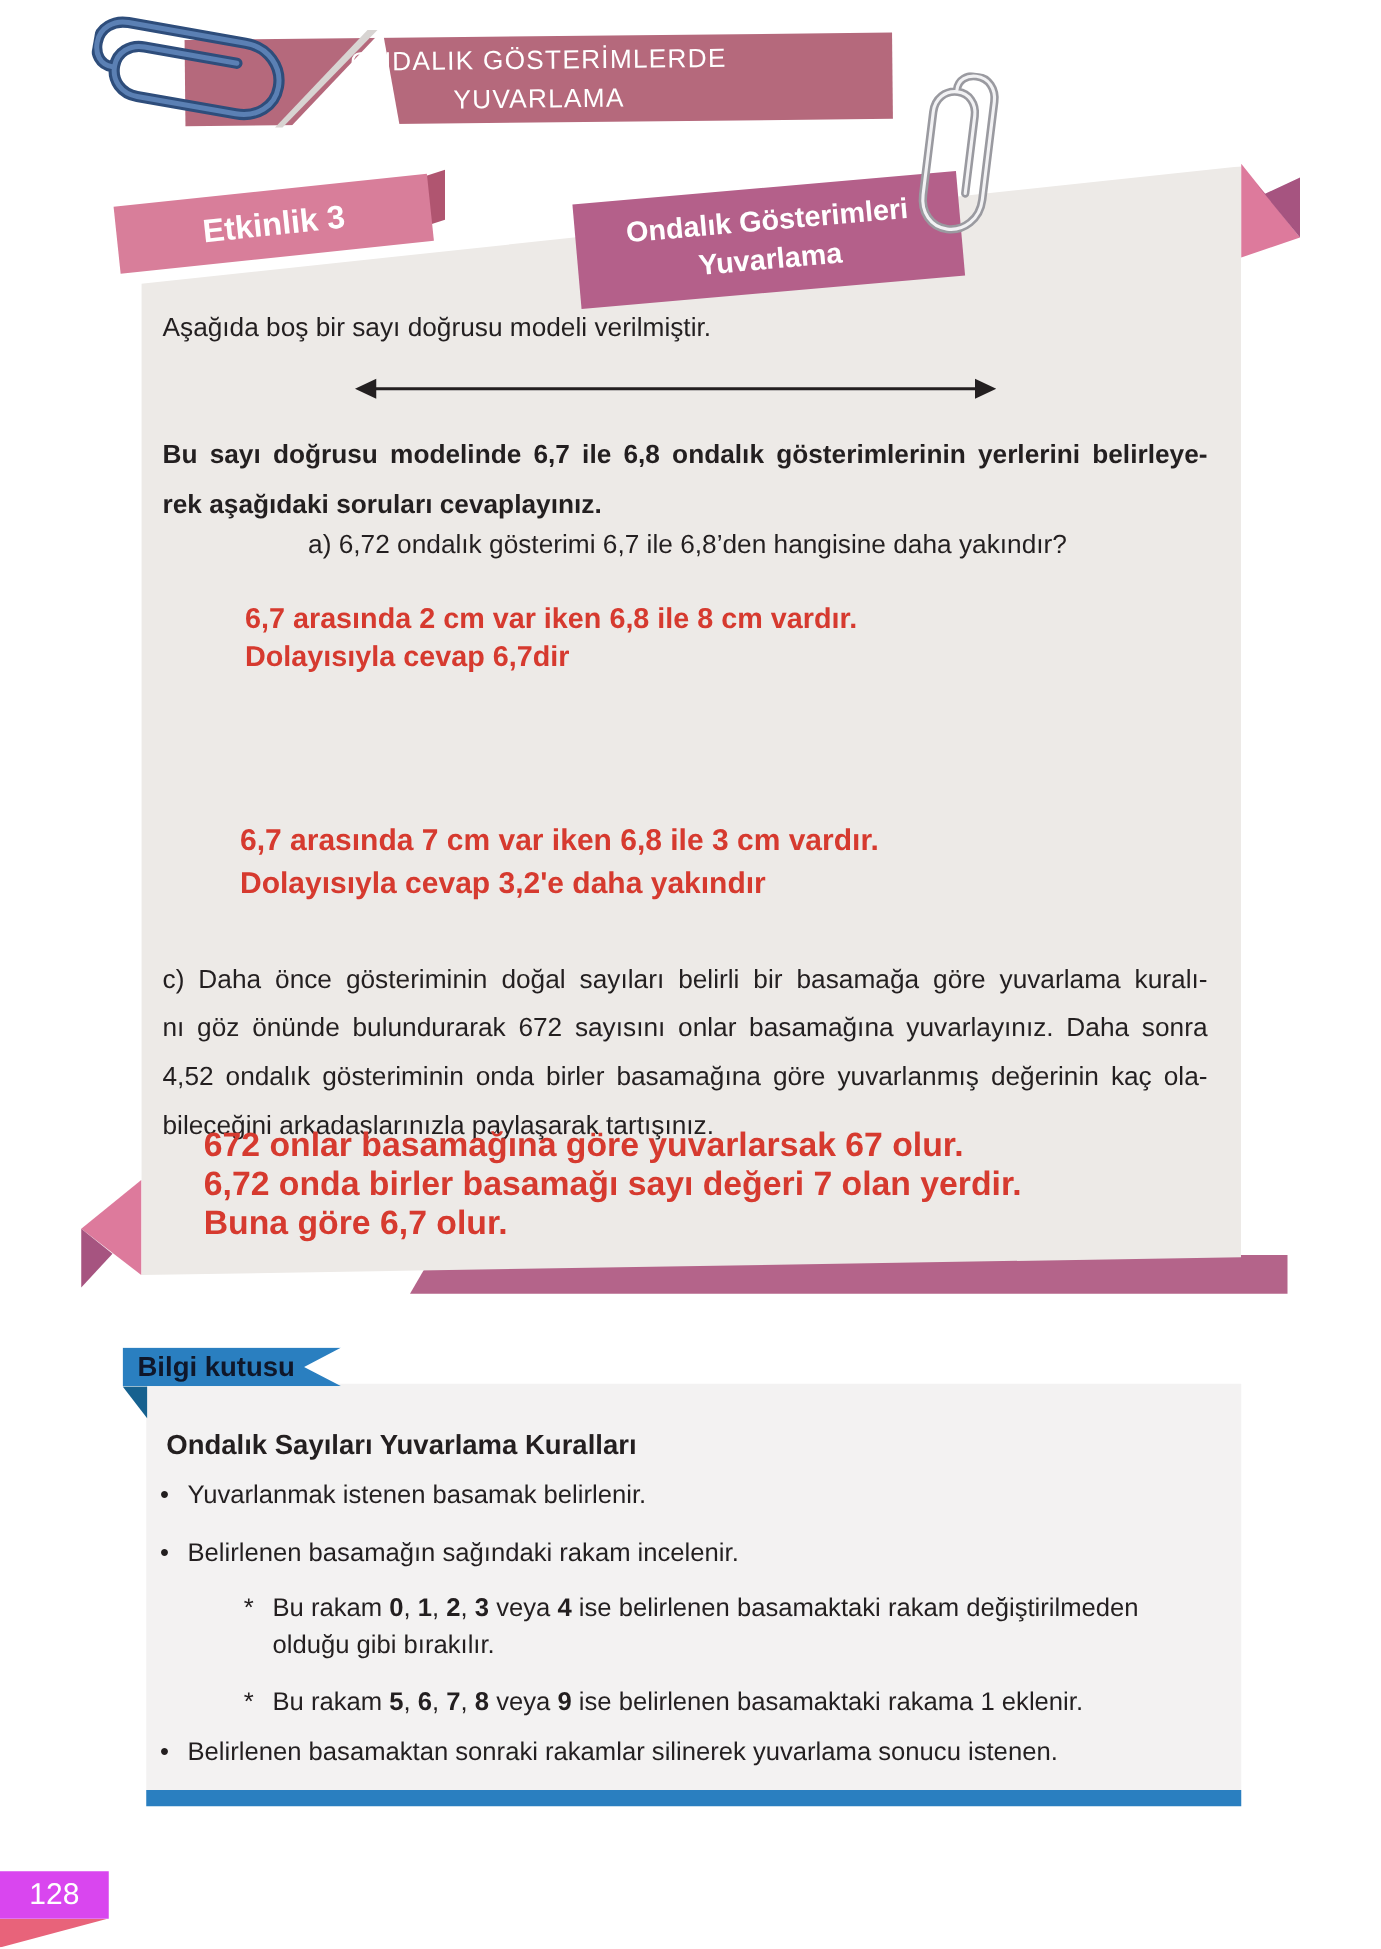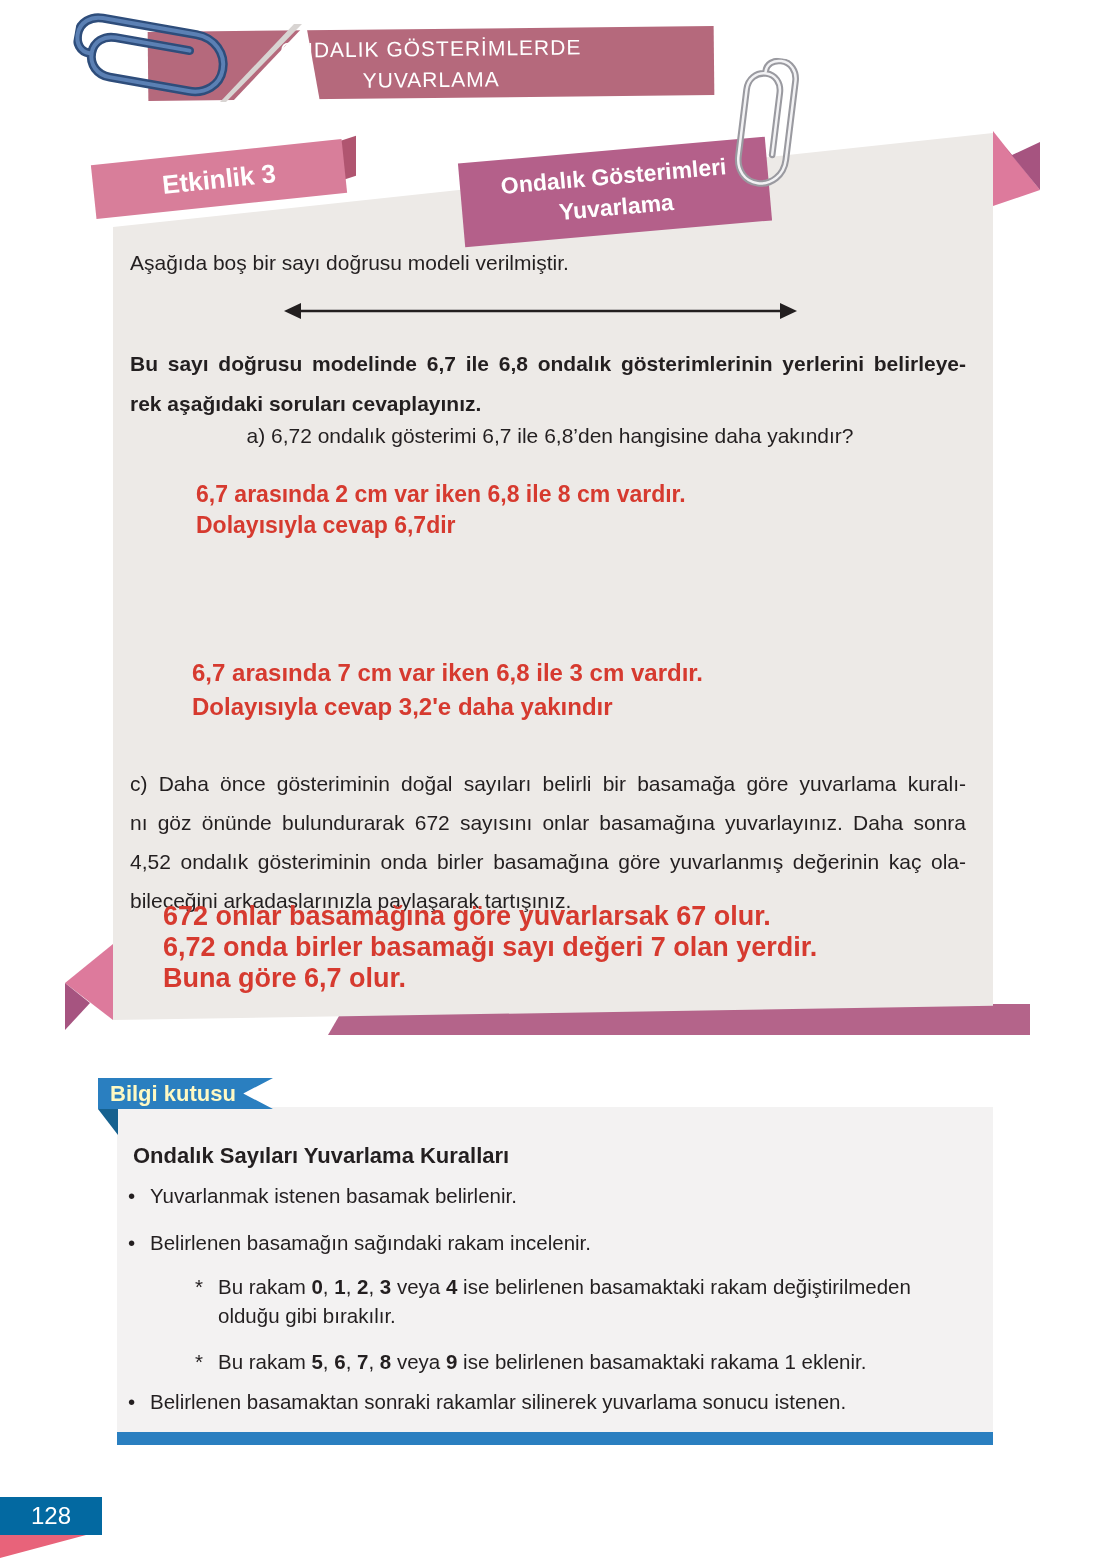--- a/index.html
+++ b/index.html
@@ -43,41 +43,41 @@
   .qb{left:130px;top:600px;width:840px;font-size:21px;z-index:2;}
   .ans-b{left:192px;top:656px;width:700px;font-size:24px;line-height:34px;}
   .qc{left:130px;top:764px;width:836px;font-size:21px;line-height:39px;z-index:2;}
   .ans-c{left:163px;top:901px;width:780px;font-size:27px;line-height:31px;}
   .j{text-align:justify;text-align-last:justify;}
 
   
   .info-ribbon{left:98px;top:1078px;width:175px;height:31px;background:#2a7fc0;
     clip-path:polygon(0 0,100% 0,83% 50%,100% 100%,0 100%);
     display:flex;align-items:center;z-index:4;}
-  .info-ribbon span{color:#fef9c3;font-size:22px;font-weight:700;padding-left:12px;}
+  .info-ribbon span{color:#0f172a;font-size:22px;font-weight:700;padding-left:12px;}
   .info-fold{left:98px;top:1109px;width:20px;height:26px;background:#16618f;
     clip-path:polygon(0 0,100% 0,100% 100%);z-index:3;}
   .info-box{left:117px;top:1107px;width:876px;height:325px;background:#f3f2f2;z-index:1;}
   .info-bar{left:117px;top:1432px;width:876px;height:13px;background:#2a7fc0;z-index:1;}
   .info-title{left:133px;top:1143px;width:820px;font-size:22px;font-weight:700;z-index:2;}
   .bullet-row{z-index:2;width:845px;font-size:20.5px;}
   .bullet-row .bdot{display:inline-block;width:22px;}
   .star-row{z-index:2;width:760px;font-size:20.5px;line-height:34px;}
   .star-row .smark{display:inline-block;width:23px;}
   .b1{left:128px;top:1184px;}
   .b2{left:128px;top:1231px;}
   .s1{left:195px;top:1270px;}
   .s1l2{left:218px;top:1304px;font-size:20.5px;z-index:2;}
   .s2{left:195px;top:1345px;}
   .b3{left:128px;top:1390px;}
 
   
   .footer-tri{left:0;top:1535px;width:86px;height:23px;background:#e8637a;
     clip-path:polygon(0 0,100% 0,0 100%);z-index:1;}
-  .footer-box{left:0;top:1497px;width:102px;height:38px;background:#0369a1;
+  .footer-box{left:0;top:1497px;width:87px;height:38px;background:#d946ef;
     display:flex;align-items:center;justify-content:center;z-index:2;}
   .footer-box span{color:#ffffff;font-size:24px;}
 </style>
 </head>
 <body>
 
 <div id="page">
 
   <svg class="abs deco-svg" width="1105" height="1559" viewBox="0 0 1105 1559">
 

